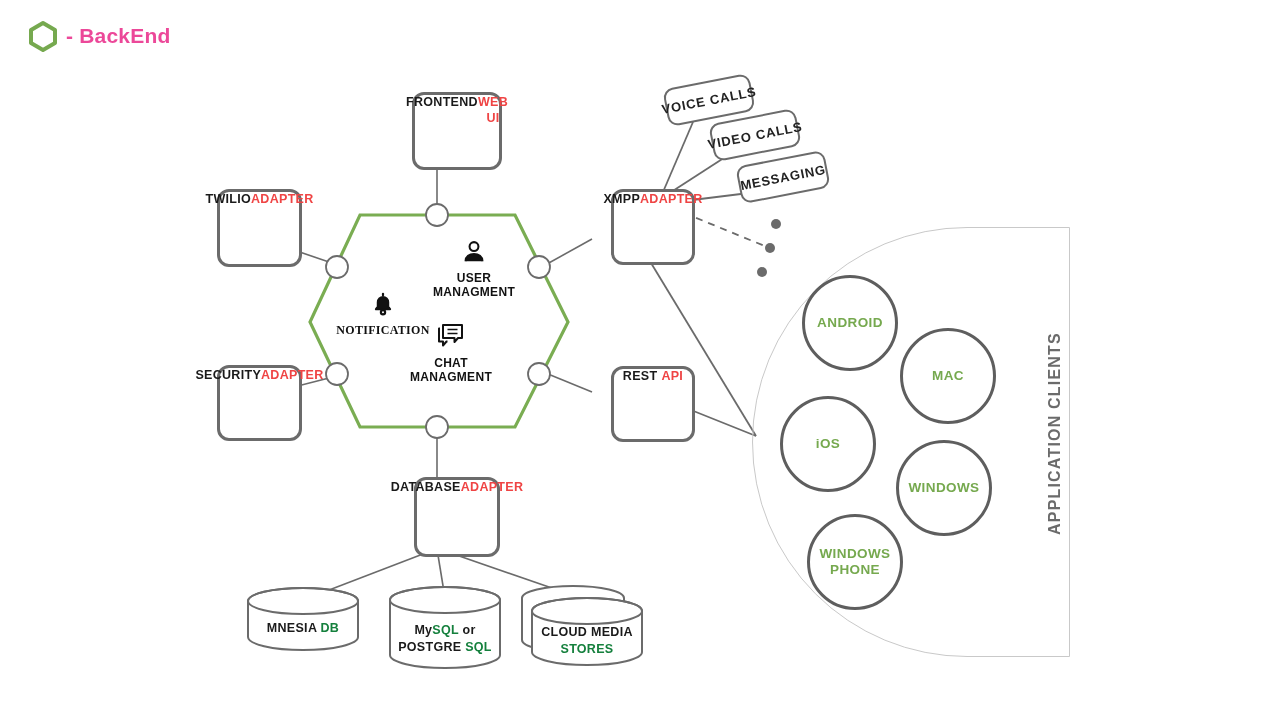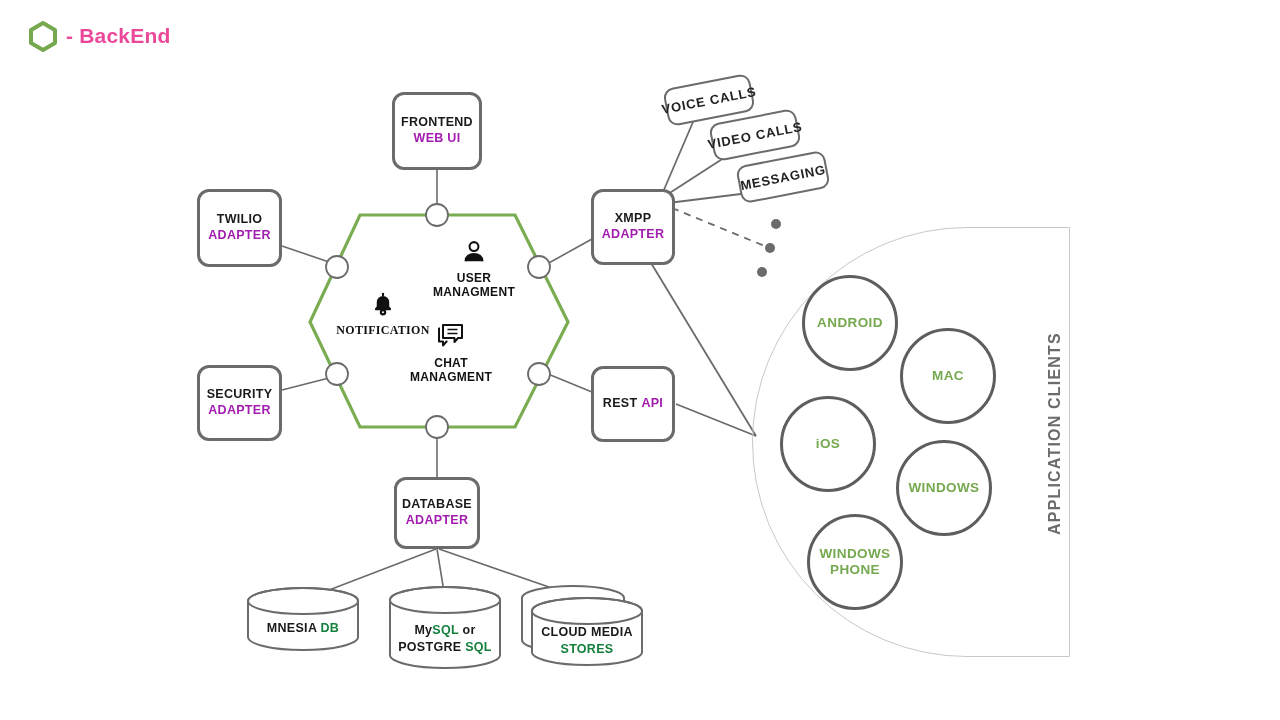--- a/index.html
+++ b/index.html
@@ -51,30 +51,31 @@
     pointer-events: none;
   }
   
   .node-box {
     position: absolute;
     box-sizing: border-box;
     border: 3px solid #6b6b6b;
     border-radius: 12px;
     background: #ffffff;
     display: flex;
-    flex-direction: column;
+    flex-direction: row;
     justify-content: center;
     text-align: center;
     line-height: 1.25;
     font-size: 12.5px;
     font-weight: 700;
     letter-spacing: 0.3px;
+    margin-left: 20px;
   }
   .node-box .l1 { color: #1a1a1a; }
-  .node-box .l2 { color: #a21caf; }
+  .node-box .l2 { color: #ef4444; }
   .node-box .inline-row { white-space: nowrap; }
   .node-box .inline-row .l1 { margin-right: 4px; }
 
   
   .hex-item {
     position: absolute;
     text-align: center;
     font-size: 12px;
     font-weight: 700;
     letter-spacing: 0.3px;
@@ -283,21 +284,21 @@
     <span class="l1">XMPP</span>
     <span class="l2">ADAPTER</span>
   </div>
 
   <div class="node-box" style="left:591px; top:366px; width:84px; height:76px;">
     <span class="inline-row">
       <span class="l1">REST</span><span class="l2">API</span>
     </span>
   </div>
 
-  <div class="node-box" style="left:394px; top:477px; width:86px; height:72px;">
+  <div class="node-box" style="left:394px; top:477px; width:86px; height:80px;">
     <span class="l1">DATABASE</span>
     <span class="l2">ADAPTER</span>
   </div>
 
   <div class="pill" style="left:665px; top:81px; width:88px; height:38px; transform:rotate(-11deg);">
     <span>VOICE CALLS</span>
   </div>
   <div class="pill" style="left:711px; top:116px; width:88px; height:38px; transform:rotate(-11deg);">
     <span>VIDEO CALLS</span>
   </div>

